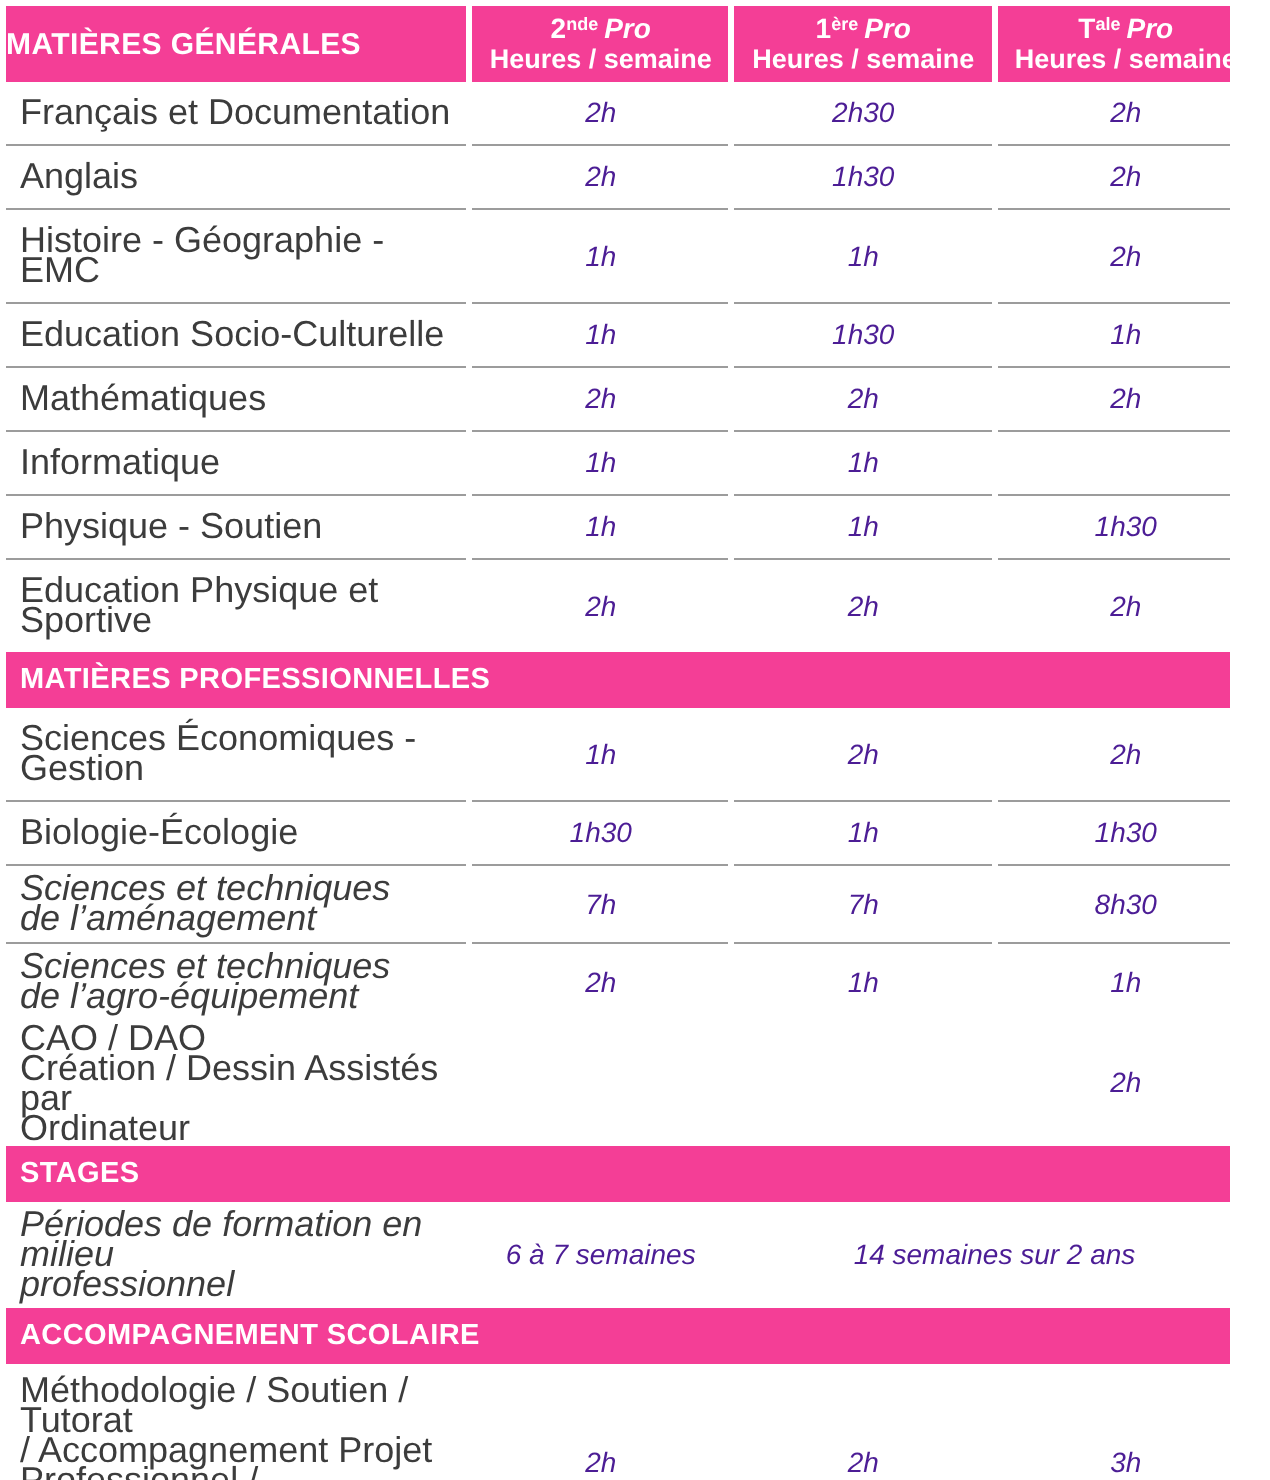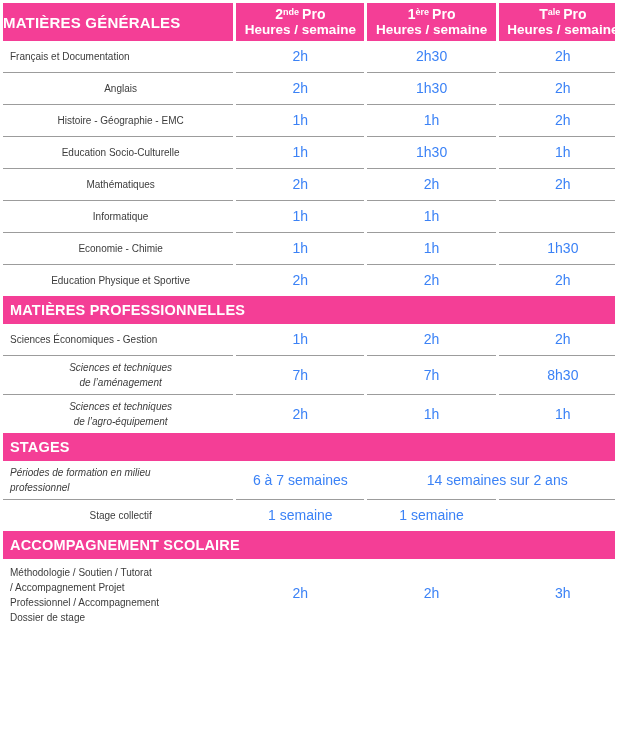--- a/index.html
+++ b/index.html
@@ -53,48 +53,48 @@
     line-height: 15px;
   }
   th.band-col .grade { font-size: 14px; }
   .sup {
     font-size: 9px;
     font-weight: bold;
     vertical-align: top;
     position: relative;
     top: -2px;
   }
-  .grade-rest { margin-left: 3px; }
+  .grade-rest { margin-left: 3px; font-style: italic; }
   td.band.section-band {
     height: 26px;
     font-size: 14.5px;
     padding-left: 7px;
     letter-spacing: 0.2px;
   }
 
   
   td.subject {
     text-align: left;
     padding: 8px 2px 8px 7px;
-    font-size: 10px;
+    font-size: 18px;
     line-height: 15px;
     white-space: pre-line;
     vertical-align: middle;
     color: #3c3c3c;
   }
   td.val {
     text-align: center;
     vertical-align: middle;
     font-size: 14px;
     line-height: 15px;
-    color: #3b82f6;
+    color: #4c1d95;
+    font-style: italic;
   }
   tr.lined td {
     border-top: 1.5px solid #9c9c9c;
-    text-align: center;
   }
   tr.two-line td.subject { padding-top: 4px; padding-bottom: 4px; font-style: italic; }
   tr.three-line td.subject { padding-top: 2px; padding-bottom: 1px; }
   tr.four-line td.subject { padding-top: 6px; padding-bottom: 2px; }
 </style>
 </head>
 <body>
 
 <div class="page">
   <table class="timetable">
@@ -152,71 +152,79 @@
       <td class="val">2h</td>
       <td class="val">2h</td>
     </tr>
     <tr class="lined">
       <td class="subject">Informatique</td>
       <td class="val">1h</td>
       <td class="val">1h</td>
       <td class="val"></td>
     </tr>
     <tr class="lined">
-      <td class="subject">Economie - Chimie</td>
+      <td class="subject">Physique - Soutien</td>
       <td class="val">1h</td>
       <td class="val">1h</td>
       <td class="val">1h30</td>
     </tr>
     <tr class="lined">
       <td class="subject">Education Physique et Sportive</td>
       <td class="val">2h</td>
       <td class="val">2h</td>
       <td class="val">2h</td>
     </tr>
 
     <tr>
       <td class="band section-band" colspan="4">MATIÈRES PROFESSIONNELLES</td>
     </tr>
     <tr>
       <td class="subject">Sciences Économiques - Gestion</td>
       <td class="val">1h</td>
       <td class="val">2h</td>
       <td class="val">2h</td>
+    </tr>
+    <tr class="lined">
+      <td class="subject">Biologie-Écologie</td>
+      <td class="val">1h30</td>
+      <td class="val">1h</td>
+      <td class="val">1h30</td>
     </tr>
     <tr class="lined two-line">
       <td class="subject">Sciences et techniques
 de l’aménagement</td>
       <td class="val">7h</td>
       <td class="val">7h</td>
       <td class="val">8h30</td>
     </tr>
     <tr class="lined two-line">
       <td class="subject">Sciences et techniques
 de l’agro-équipement</td>
       <td class="val">2h</td>
       <td class="val">1h</td>
       <td class="val">1h</td>
     </tr>
+    <tr class="three-line">
+      <td class="subject">CAO / DAO
+Création / Dessin Assistés par
+Ordinateur</td>
+      <td class="val"></td>
+      <td class="val"></td>
+      <td class="val">2h</td>
+    </tr>
 
     <tr>
       <td class="band section-band" colspan="4">STAGES</td>
     </tr>
     <tr class="two-line">
       <td class="subject">Périodes de formation en milieu
 professionnel</td>
       <td class="val">6 à 7 semaines</td>
       <td class="val" colspan="2">14 semaines sur 2 ans</td>
     </tr>
-    <tr class="lined">
-      <td class="subject">Stage collectif</td>
-      <td class="val">1 semaine</td>
-      <td class="val">1 semaine</td>
-      <td class="val"></td>
-    </tr>
 
     <tr>
       <td class="band section-band" colspan="4">ACCOMPAGNEMENT SCOLAIRE</td>
     </tr>
     <tr class="four-line">
       <td class="subject">Méthodologie / Soutien / Tutorat
 / Accompagnement Projet
 Professionnel / Accompagnement
 Dossier de stage</td>
       <td class="val">2h</td>

